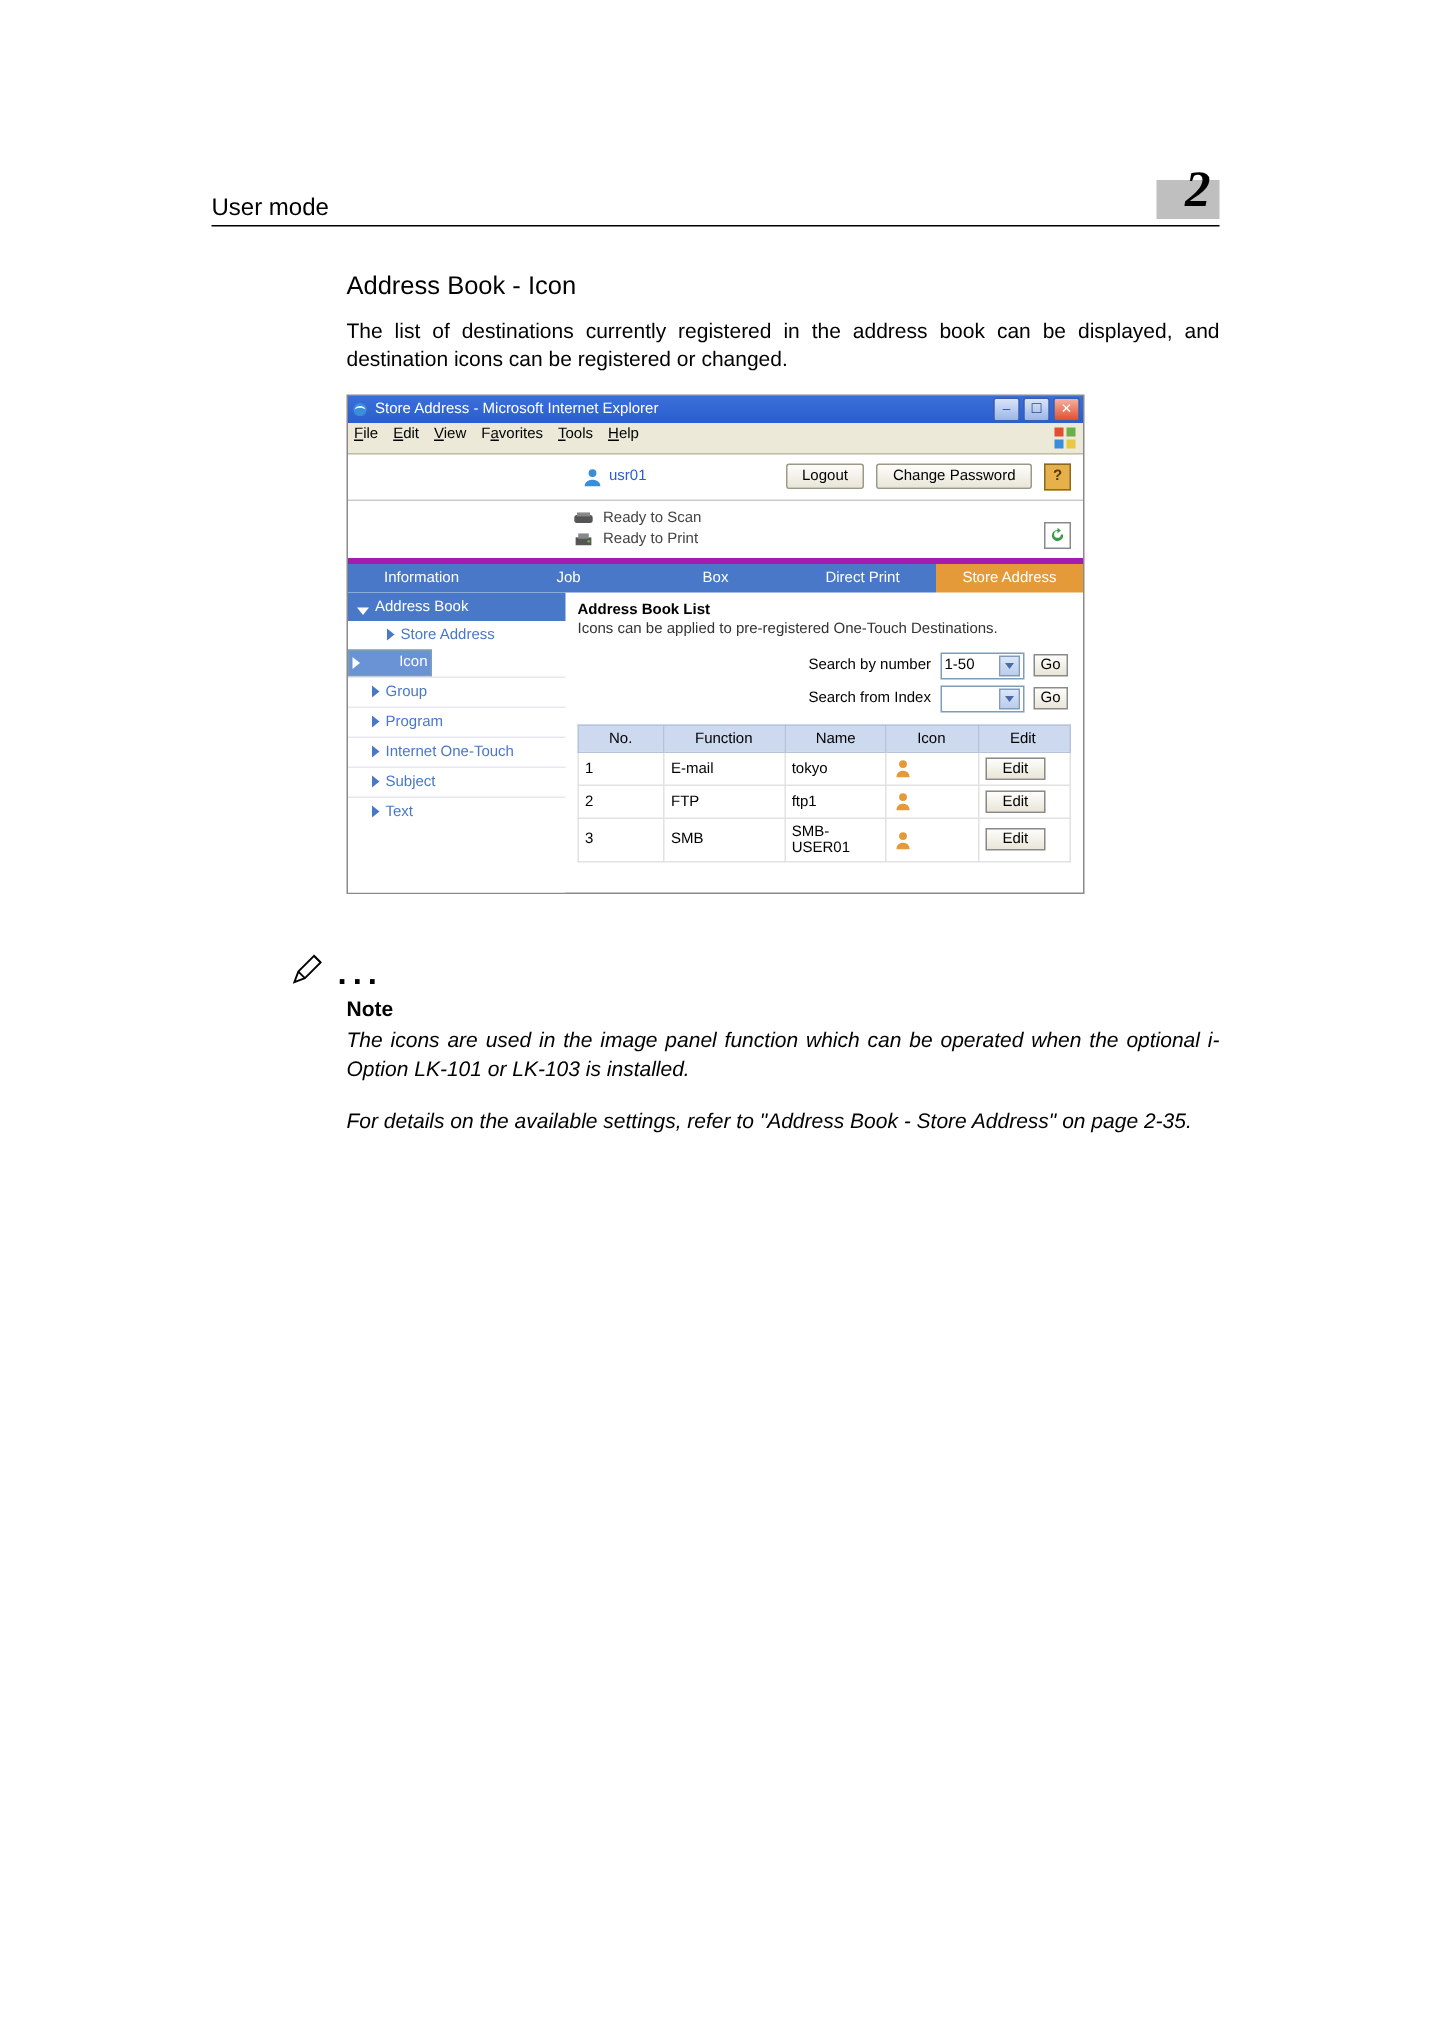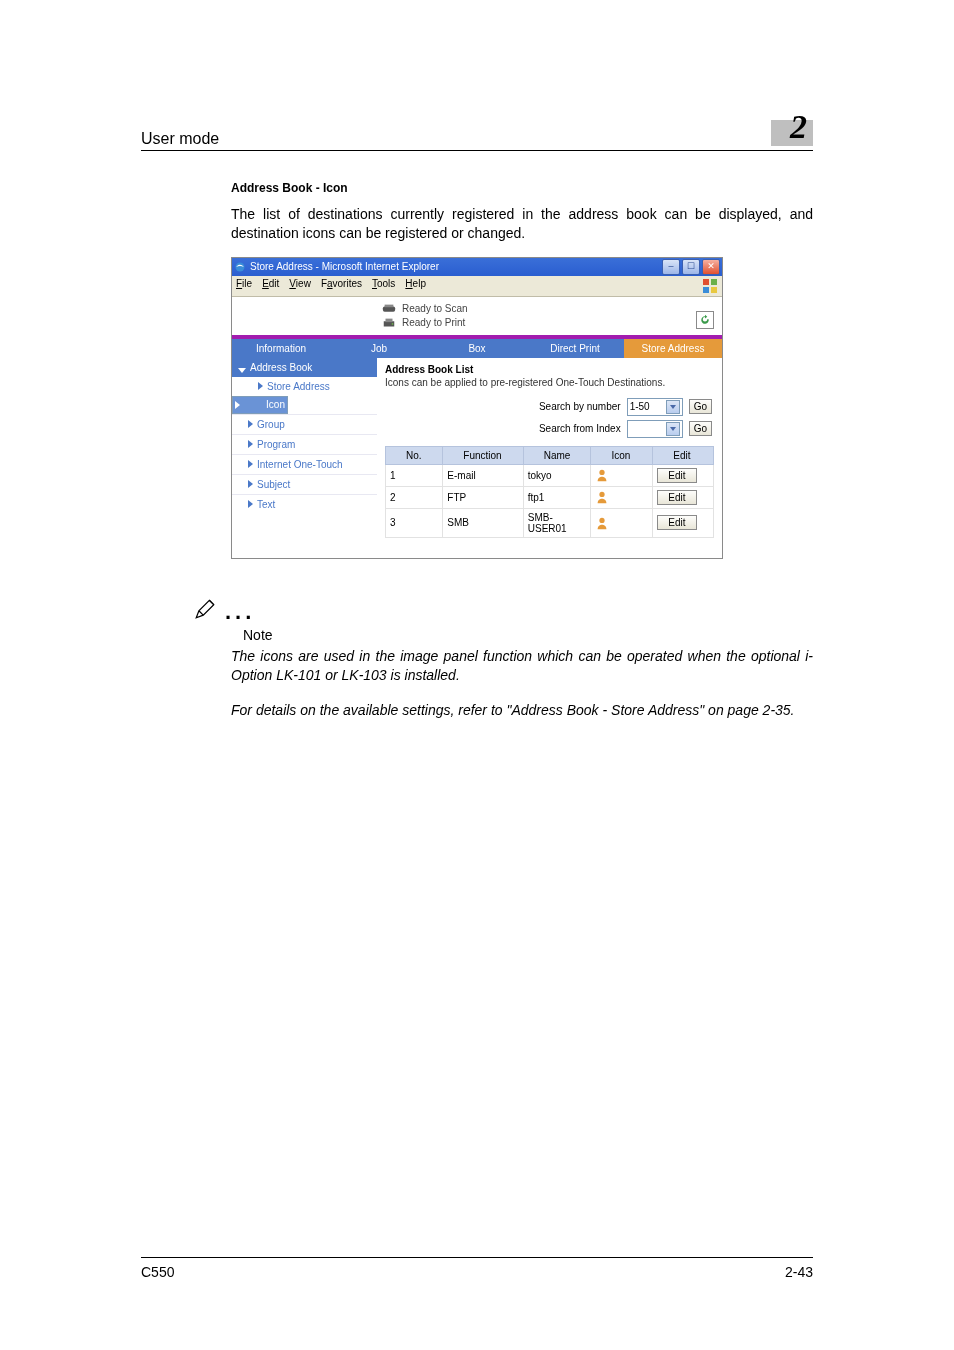--- a/index.html
+++ b/index.html
@@ -3,21 +3,21 @@
 <meta charset="utf-8">
 <style>
   html,body{margin:0;padding:0;background:#fff;font-family:Arial,Helvetica,sans-serif;color:#000}
   .page{width:912px;height:1350px;margin:0 auto;position:relative;box-sizing:border-box;padding:120px 120px 0 120px}
   .header-line{border-bottom:1px solid #000;display:flex;align-items:flex-end;justify-content:space-between;padding-bottom:2px;margin-bottom:30px}
   .header-left{font-size:16px}
   .chapter-badge{position:relative;width:48px;height:28px}
   .chapter-shadow{position:absolute;right:0;top:0;width:42px;height:26px;background:#bfbfbf}
   .chapter-num{position:absolute;right:6px;top:-12px;font-family:Georgia,"Times New Roman",serif;font-weight:bold;font-style:italic;font-size:34px;color:#000}
   .body{padding-left:90px}
-  h3.section{font-size:12px;font-weight:bold;margin:0 0 10px 0}
+  h3.section{font-size:17px;font-weight:normal;margin:0 0 10px 0}
   p.lead{font-size:14px;line-height:1.35;margin:0 0 14px 0;text-align:justify}
   
   .shot{width:490px;border:1px solid #8a8a8a;font-size:10px;background:#fff}
   .titlebar{height:18px;background:linear-gradient(#3a6fd8,#2a5ed0);display:flex;align-items:center;justify-content:space-between;padding:0 2px}
   .titlebar-left{display:flex;align-items:center;gap:4px;color:#fff;font-size:10px}
   .ie-icon{width:12px;height:12px}
   .win-btns{display:flex;gap:2px}
   .win-btn{width:16px;height:14px;border:1px solid #3a5fb0;border-radius:2px;display:flex;align-items:center;justify-content:center;font-size:9px;line-height:1}
   .win-min{background:linear-gradient(#d9e4f7,#9db6e8);color:#2a4a90}
   .win-max{background:linear-gradient(#d9e4f7,#9db6e8);color:#2a4a90}
@@ -56,21 +56,21 @@
   .gob{border:1px solid #8a8a8a;background:linear-gradient(#fdfdfb,#e9e6d8);padding:1px 4px}
   table.list{width:calc(100% - 16px);margin:6px 8px 0 8px;border-collapse:collapse;font-size:10px}
   table.list th{background:#cdd9ee;text-align:left;padding:3px 20px;border:1px solid #b5c3dd;font-weight:normal}
   table.list td{padding:3px 4px;border:1px solid #e2e2e2;background:#fff;vertical-align:middle}
   .iconcell svg{display:block}
   .editbtn{border:1px solid #8a8a8a;background:linear-gradient(#fdfdfb,#e9e6d8);padding:1px 10px;display:inline-block}
   
   .note-lead{display:flex;align-items:flex-end;gap:6px;margin:36px 0 4px -40px}
   .pen{width:28px;height:28px}
   .dots{font-size:22px;font-weight:bold;letter-spacing:4px;line-height:1}
-  .note-title{font-weight:normal;font-size:14px;margin-left:12px}
+  .note-title{font-weight:bold;font-size:14px;margin-left:0}
   .note-body{font-style:italic;font-size:14px;line-height:1.35;margin:4px 0 16px 0;text-align:justify}
   
   .footer{position:absolute;left:120px;right:120px;bottom:70px;border-top:1px solid #000;display:flex;justify-content:space-between;padding-top:6px;font-size:14px}
 </style>
 </head>
 <body>
 
 <div class="page">
 
   <div class="header-line">
@@ -108,20 +108,34 @@
         <span><u>T</u>ools</span>
         <span><u>H</u>elp</span>
         <svg class="ie-logo" viewBox="0 0 16 16">
             <rect x="1" y="1" width="6" height="6" fill="#e05030"></rect>
             <rect x="9" y="1" width="6" height="6" fill="#6ab04a"></rect>
             <rect x="1" y="9" width="6" height="6" fill="#3a8dd8"></rect>
             <rect x="9" y="9" width="6" height="6" fill="#e8c840"></rect>
           </svg>
       </div>
 
+      <div class="topstrip">
+        <div style="width:140px"></div>
+        <div class="user-chip">
+          <svg width="14" height="14" viewBox="0 0 16 16">
+              <circle cx="8" cy="5" r="3" fill="#3a8dd8"></circle>
+              <path d="M2 15c0-4 4-5 6-5s6 1 6 5z" fill="#3a8dd8"></path>
+            </svg>
+          <span>usr01</span>
+        </div>
+        <div class="spacer"></div>
+        <div class="btn3d">Logout</div>
+        <div class="btn3d">Change Password</div>
+        <div class="help-sq">?</div>
+      </div>
 
       <div class="statusrow">
         <div class="status-icons">
           <div class="status-line">
             <svg width="14" height="12" viewBox="0 0 16 12">
                 <rect x="1" y="3" width="14" height="6" rx="2" fill="#555"></rect>
                 <rect x="3" y="1" width="10" height="3" fill="#888"></rect>
               </svg>
             <span>Ready to Scan</span>
           </div>
@@ -262,17 +276,13 @@
           <path d="M6 26l3-8 12-12 5 5-12 12-8 3zm3-8l5 5" fill="none" stroke="#000" stroke-width="1.4"></path>
           <path d="M21 6l5 5" stroke="#000" stroke-width="1.4"></path>
         </svg>
       <span class="dots">...</span>
     </div>
     <div class="note-title">Note</div>
     <p class="note-body">The icons are used in the image panel function which can be operated when the optional i-Option LK-101 or LK-103 is installed.</p>
     <p class="note-body">For details on the available settings, refer to "Address Book - Store Address" on page 2-35.</p>
   </div>
 
-  <div class="footer">
-    <span>C550</span>
-    <span>2-43</span>
-  </div>
 </div>
 
 </body></html>

